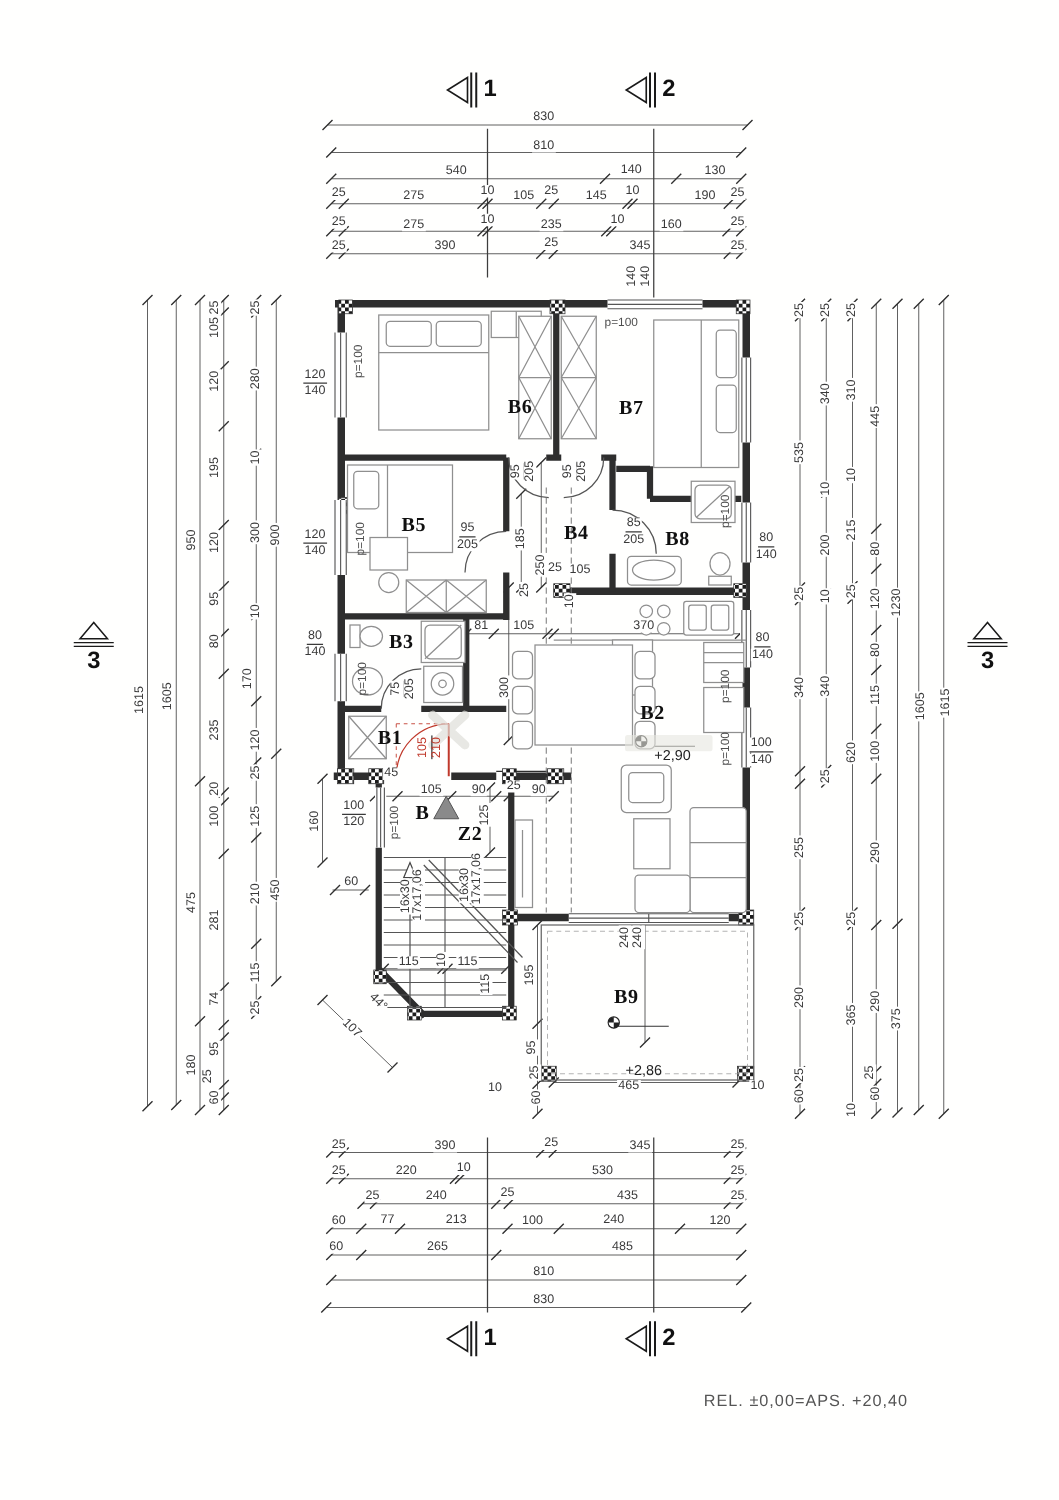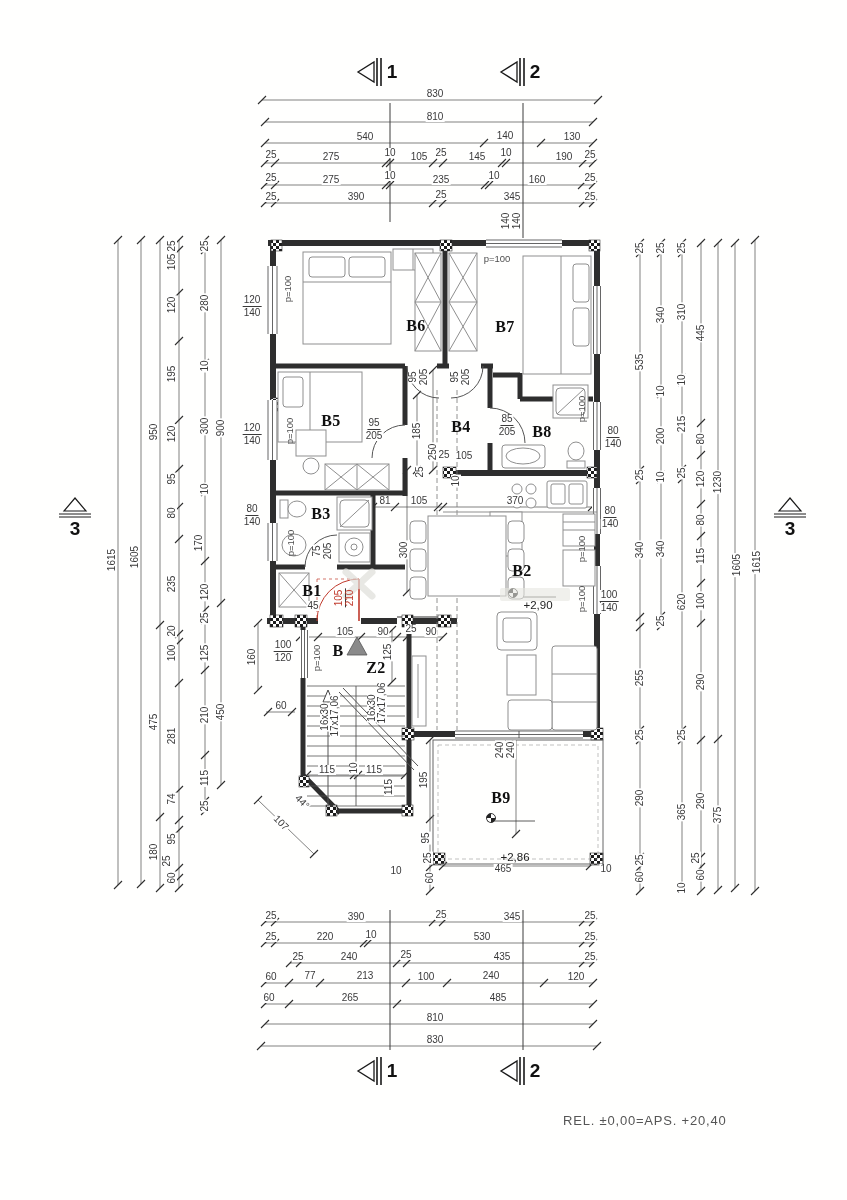--- a/index.html
+++ b/index.html
@@ -480,21 +480,21 @@
       <span class="lab" style="left: 385px; top: 501px;">81</span>
       <span class="lab" style="left: 419px; top: 501px;">105</span>
       <span class="lab" style="left: 515px; top: 501px;">370</span>
       <span class="lab" style="left: 444px; top: 455px;">25</span>
       <span class="lab" style="left: 464px; top: 456px;">105</span>
       <span class="lab" style="left: 456px; top: 481px; transform: translate(-50%, -50%) rotate(-90deg);">10</span>
       <span class="lab" style="left: 420px; top: 472px; transform: translate(-50%, -50%) rotate(-90deg);">25</span>
       <span class="lab" style="left: 417px; top: 431px; transform: translate(-50%, -50%) rotate(-90deg);">185</span>
       <span class="lab" style="left: 433px; top: 452px; transform: translate(-50%, -50%) rotate(-90deg);">250</span>
       <span class="lab" style="left: 404px; top: 550px; transform: translate(-50%, -50%) rotate(-90deg);">300</span>
-      <span class="lab" style="left: 313px; top: 606px;">45</span>
+      <span class="lab" style="left: 313px; top: 619px;">45</span>
       <span class="lab" style="left: 345px; top: 632px;">105</span>
       <span class="lab" style="left: 383px; top: 632px;">90</span>
       <span class="lab" style="left: 411px; top: 629px;">25</span>
       <span class="lab" style="left: 431px; top: 632px;">90</span>
       <span class="lab" style="left: 388px; top: 652px; transform: translate(-50%, -50%) rotate(-90deg);">125</span>
       <span class="lab" style="left: 281px; top: 706px;">60</span>
       <span class="lab" style="left: 327px; top: 770px;">115</span>
       <span class="lab" style="left: 354px; top: 768px; transform: translate(-50%, -50%) rotate(-90deg);">10</span>
       <span class="lab" style="left: 374px; top: 770px;">115</span>
       <span class="lab" style="left: 389px; top: 787px; transform: translate(-50%, -50%) rotate(-90deg);">115</span>

